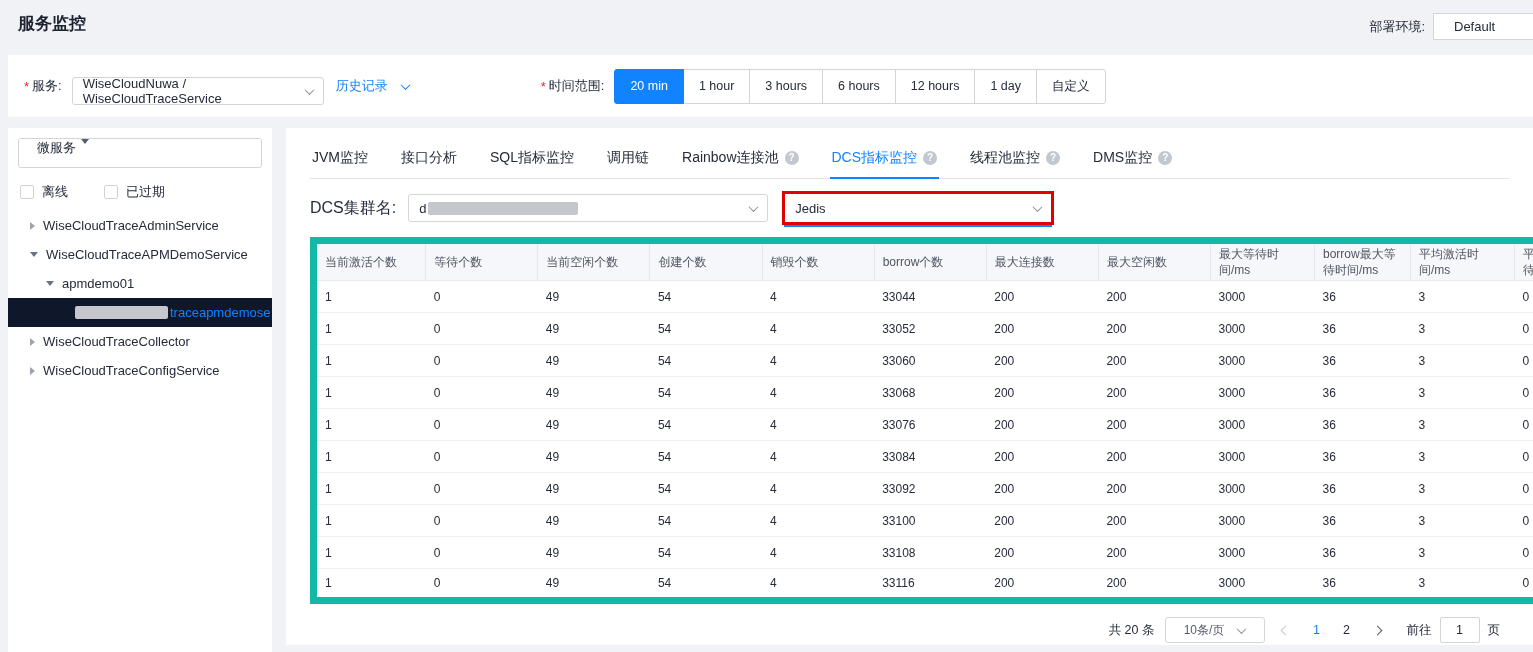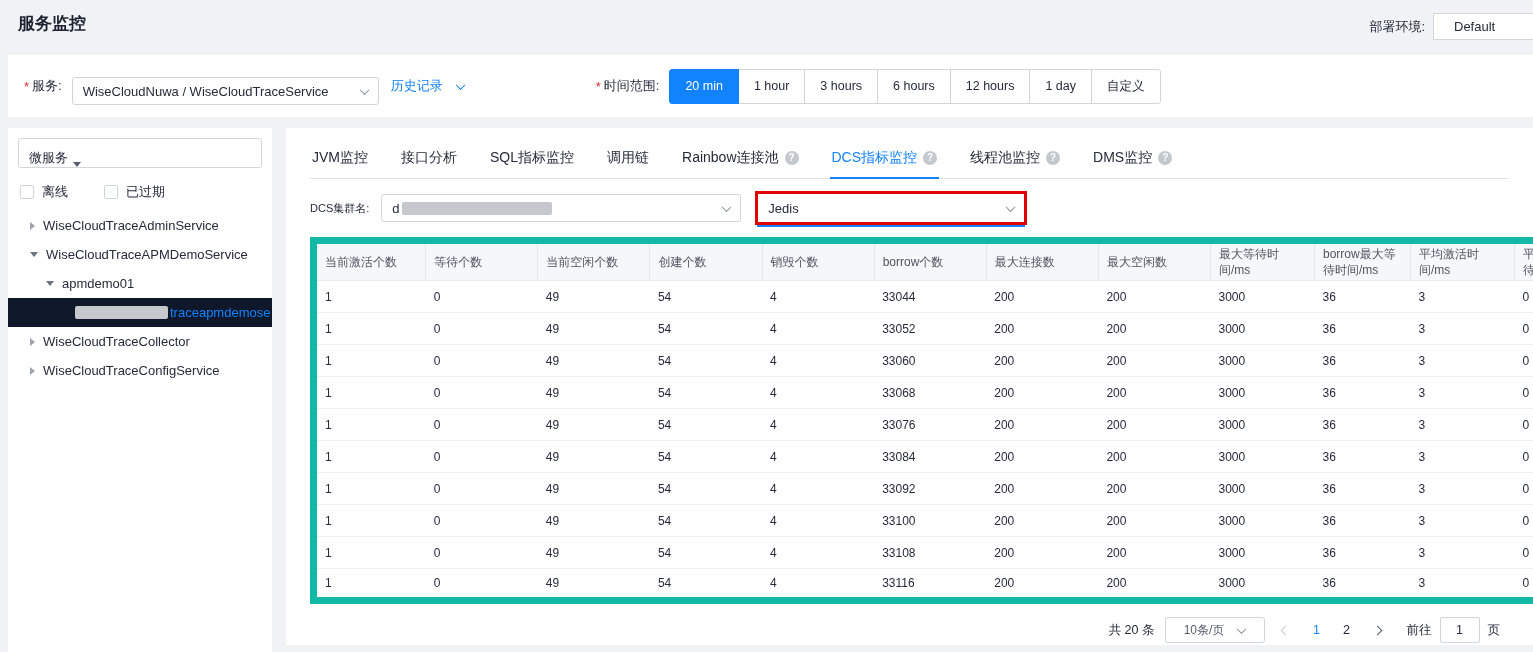--- a/index.html
+++ b/index.html
@@ -15,39 +15,39 @@
   .env-select { width:100px; height:27px; background:#fff; border:1px solid #d3d5d9; border-right:none;
     display:flex; align-items:center; padding:0 20px; font-size:13px; }
 
   
   .filter-panel { position:absolute; left:8px; right:0; top:55px; height:62px; background:#fff;
     display:flex; align-items:center; padding-left:16px; }
   .req-star { color:#e32a2a; font-size:13px; margin-right:3px; }
   .fld-label { font-size:13px; color:#252b3a; margin-right:10px; }
   .select { background:#fff; border:1px solid #d3d5d9; border-radius:3px; height:28px;
     display:flex; align-items:center; padding:0 10px; font-size:13px; cursor:pointer; }
-  .service-select { width:307px;margin-top:10px; }
+  .service-select { width:252px;margin-top:10px; }
   .select .grow { flex:1; }
   .chev { display:inline-block; width:7px; height:7px; border-right:1.3px solid #8a8e99;
     border-bottom:1.3px solid #8a8e99; transform:rotate(45deg) translate(-1px,-1px); }
   .chev.blue { border-color:#1283ff; }
   .history-link { display:flex; align-items:center; gap:14px; margin-left:12px; color:#1283ff;
     font-size:13px; cursor:pointer; }
   .time-section { display:flex; align-items:center; margin-left:132px; }
   .time-group { display:flex; }
   .time-btn { height:35px; padding:0 15px; background:#fff; border:1px solid #d3d5d9; margin-left:-1px;
     font-size:12.5px; color:#252b3a; cursor:pointer; font-family:inherit; position:relative; }
   .time-btn:first-child { border-radius:3px 0 0 3px; margin-left:0; }
   .time-btn:last-child { border-radius:0 3px 3px 0; }
   .time-btn.active { background:#1283ff; border-color:#1283ff; color:#fff; z-index:1; }
 
   
   .sidebar { position:absolute; left:8px; top:128px; width:264px; bottom:0; background:#fff; padding-top:10px; overflow:hidden; }
   .ms-filter { margin:0 10px; height:30px; border:1px solid #d3d5d9; border-radius:3px;
-    display:flex; align-items:flex-end; padding:0 10px; font-size:13px; cursor:pointer; }
+    display:flex; align-items:flex-start; padding:0 18px; font-size:13px; cursor:pointer; }
   .tri-down-sm { width:0; height:0; border-left:4px solid transparent; border-right:4px solid transparent;
     border-top:5px solid #575d6c; margin-left:5px; }
   .check-row { display:flex; align-items:center; gap:36px; margin:15px 0 10px 12px; }
   .check-item { display:flex; align-items:center; gap:8px; font-size:13px; cursor:pointer; }
   .checkbox { width:14px; height:14px; border:1px solid #cfd3d9; border-radius:2px; background:#fff; }
   .tree { margin-top:6px; }
   .tree-row { height:29px; display:flex; align-items:center; font-size:13px; color:#252b3a; cursor:pointer; white-space:nowrap; }
   .tree-row .gap { margin-right:8px; }
   .indent0 { padding-left:22px; } .indent1 { padding-left:38px; } .indent2 { padding-left:67px; }
   .tri-right { width:0; height:0; border-top:4px solid transparent; border-bottom:4px solid transparent;
@@ -63,21 +63,21 @@
   .main { position:absolute; left:286px; top:128px; right:0; bottom:7px; background:#fff; padding:0 24px; overflow:hidden; }
   .tabs-bar { margin-top:21px; display:flex; gap:29px; border-bottom:1px solid #e1e3e8; }
   .tab { display:flex; align-items:center; gap:6px; font-size:14px; color:#252b3a; padding:0 2px 11px 2px;
     cursor:pointer; position:relative; }
   .tab.active { color:#1283ff; }
   .tab.active::after { content:""; position:absolute; left:0; right:0; bottom:-1px; height:2px; background:#1283ff; }
   .help-icon { width:14px; height:14px; border-radius:50%; background:#c3c7ce; color:#fff; font-size:10px;
     line-height:14px; text-align:center; font-weight:700; }
 
   .dcs-row { margin-top:12px; display:flex; align-items:center; }
-  .dcs-label { font-size:11px; }
+  .dcs-label { font-size:16px; }
   .cluster-select { width:360px; margin-left:12px; }
   .redact.cl { width:150px; margin-left:2px; }
   .annotation-red { margin-left:14px; border:3px solid #e00202; position:relative; }
   .annotation-red::after { content:""; position:absolute; left:-1px; right:-1px; bottom:-5px; height:2px; background:#1283ff; }
   .pool-select { width:266px; height:28px; border:none; }
 
   
   .dcs-table { margin-top:12px; width:1302px; border-collapse:collapse; table-layout:fixed;
     border:7px solid #14b8a6; }
   .dcs-table th { background:#f5f7fa; height:40px; font-size:12px; font-weight:400; color:#515561;

